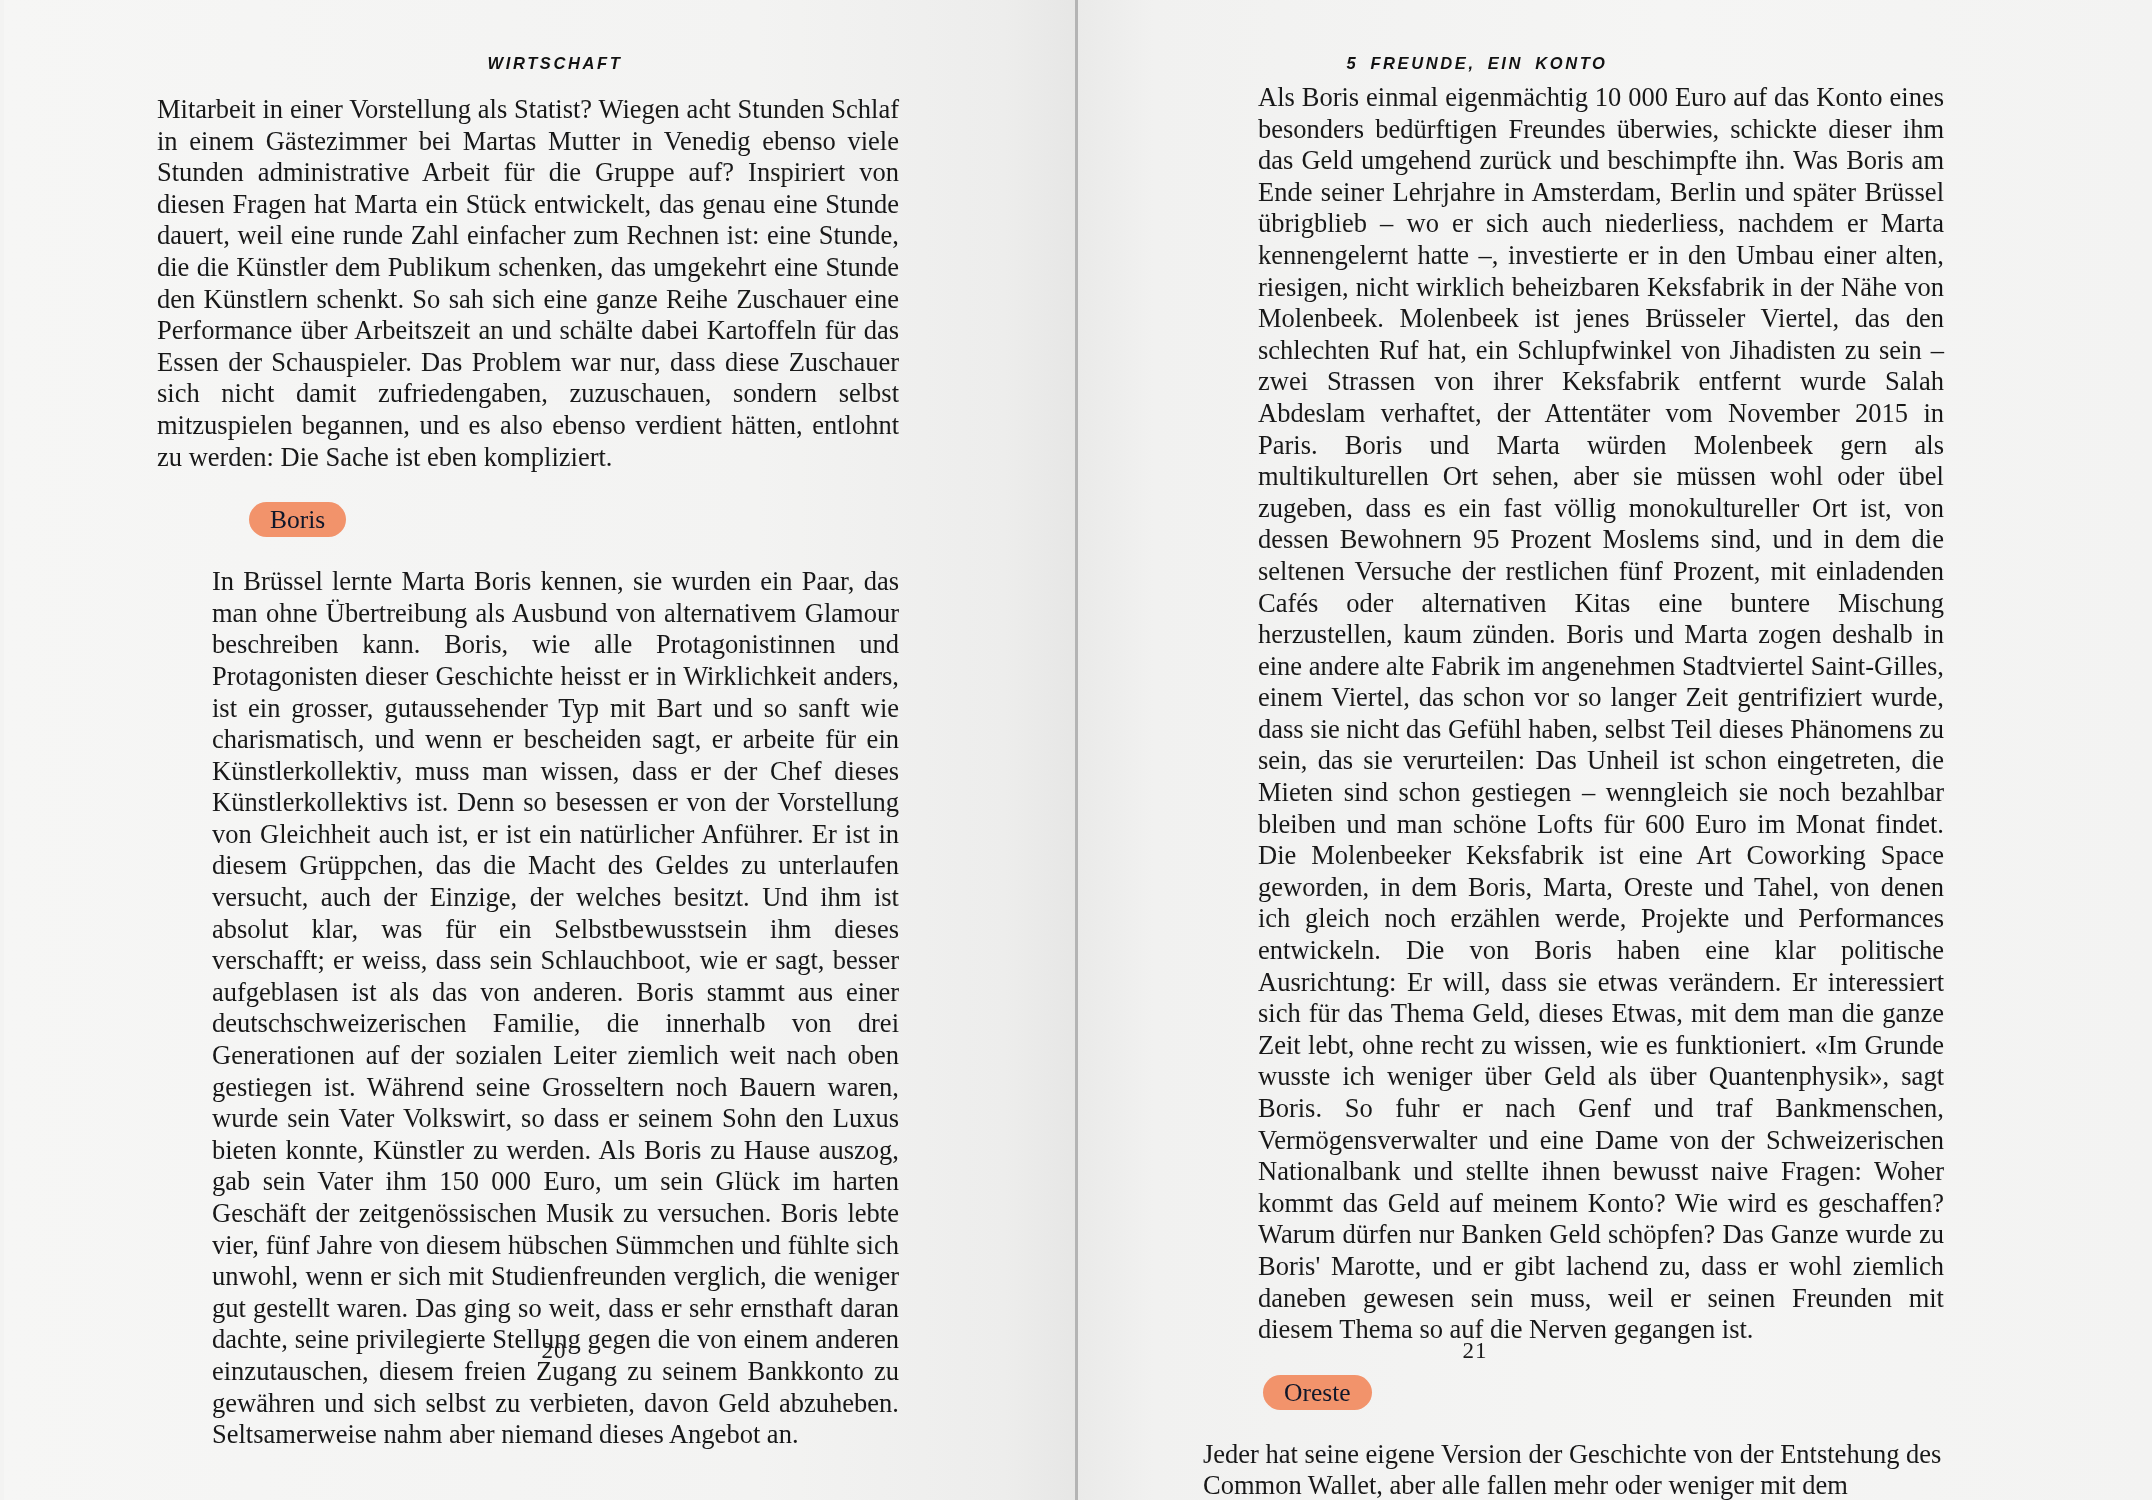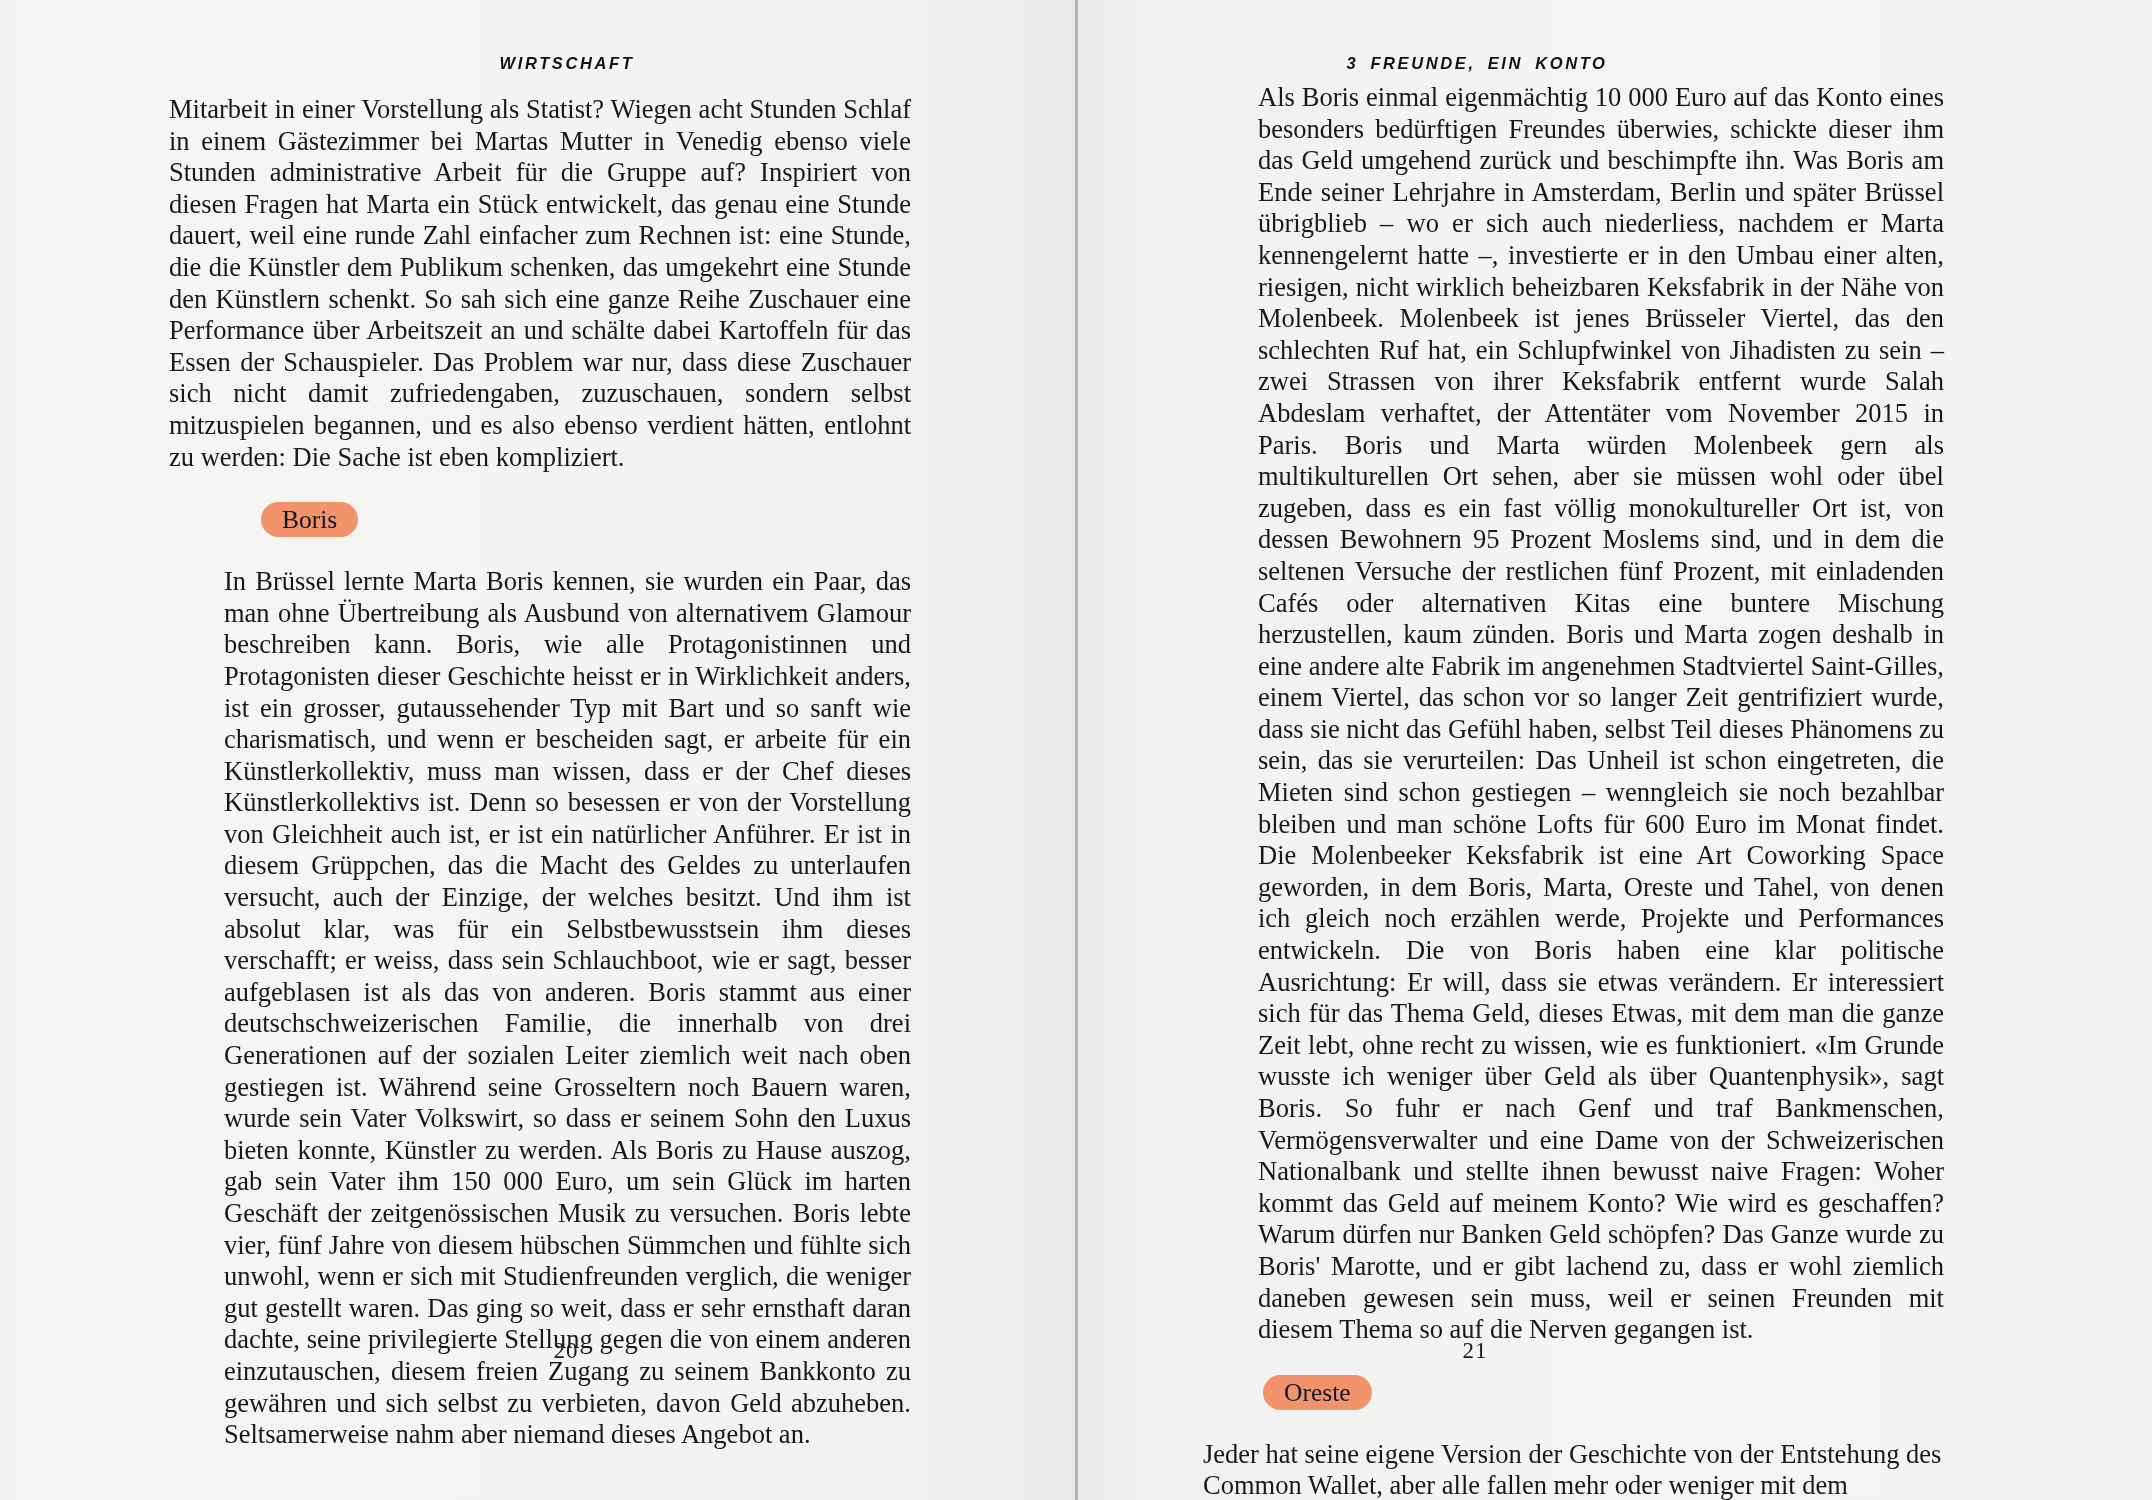--- a/index.html
+++ b/index.html
@@ -11,21 +11,21 @@
   html,body{margin:0;padding:0;}
   body{
     width:2152px;height:1500px;overflow:hidden;
     background:var(--pagebg);
     font-family:"Liberation Serif","DejaVu Serif",serif;
     color:var(--ink);
   }
   .spread{position:relative;width:2152px;height:1500px;}
   .page{position:absolute;top:0;height:1500px;}
   .page-left{
-    left:16px;width:1076px;
+    left:4px;width:1076px;
     background:linear-gradient(to right,#f6f6f5 0%,#f3f3f2 70%,#ededec 93%,#e6e6e5 100%);
     text-decoration:underline;
   }
   .page-right{
     left:1078px;width:1074px;
     background:linear-gradient(to right,#eaeae9 0%,#f1f1f0 7%,#f5f5f4 55%,#f3f3f2 100%);
   }
   .spine{
     position:absolute;left:1075px;top:0;width:3px;height:1500px;
     background:var(--spine);
@@ -90,21 +90,21 @@
 
       <p class="para indented">In Brüssel lernte Marta Boris kennen, sie wurden ein Paar, das man ohne Übertreibung als Ausbund von alternativem Glamour beschreiben kann. Boris, wie alle Protagonistinnen und Protagonisten dieser Geschichte heisst er in Wirklichkeit anders, ist ein grosser, gutaussehender Typ mit Bart und so sanft wie charismatisch, und wenn er bescheiden sagt, er arbeite für ein Künstlerkollektiv, muss man wissen, dass er der Chef dieses Künstlerkollektivs ist. Denn so besessen er von der Vorstellung von Gleichheit auch ist, er ist ein natürlicher Anführer. Er ist in diesem Grüppchen, das die Macht des Geldes zu unterlaufen versucht, auch der Einzige, der welches besitzt. Und ihm ist absolut klar, was für ein Selbstbewusstsein ihm dieses verschafft; er weiss, dass sein Schlauchboot, wie er sagt, besser aufgeblasen ist als das von anderen. Boris stammt aus einer deutschschweizerischen Familie, die innerhalb von drei Generationen auf der sozialen Leiter ziemlich weit nach oben gestiegen ist. Während seine Grosseltern noch Bauern waren, wurde sein Vater Volkswirt, so dass er seinem Sohn den Luxus bieten konnte, Künstler zu werden. Als Boris zu Hause auszog, gab sein Vater ihm 150 000 Euro, um sein Glück im harten Geschäft der zeitgenössischen Musik zu versuchen. Boris lebte vier, fünf Jahre von diesem hübschen Sümmchen und fühlte sich unwohl, wenn er sich mit Studienfreunden verglich, die weniger gut gestellt waren. Das ging so weit, dass er sehr ernsthaft daran dachte, seine privilegierte Stellung gegen die von einem anderen einzutauschen, diesem freien Zugang zu seinem Bankkonto zu gewähren und sich selbst zu verbieten, davon Geld abzuheben. Seltsamerweise nahm aber niemand dieses Angebot an.</p>
     </div>
 
     <div class="folio">20</div>
   </div>
 
   <div class="spine"></div>
 
   <div class="page page-right">
-    <div class="running-header">3 FREUNDE, EIN KONTO</div>
+    <div class="running-header">5 FREUNDE, EIN KONTO</div>
 
     <div class="textblock">
       <p class="para indented">Als Boris einmal eigenmächtig 10 000 Euro auf das Konto eines besonders bedürftigen Freundes überwies, schickte dieser ihm das Geld umgehend zurück und beschimpfte ihn. Was Boris am Ende seiner Lehrjahre in Amsterdam, Berlin und später Brüssel übrigblieb – wo er sich auch niederliess, nachdem er Marta kennengelernt hatte –, investierte er in den Umbau einer alten, riesigen, nicht wirklich beheizbaren Keksfabrik in der Nähe von Molenbeek. Molenbeek ist jenes Brüsseler Viertel, das den schlechten Ruf hat, ein Schlupfwinkel von Jihadisten zu sein – zwei Strassen von ihrer Keksfabrik entfernt wurde Salah Abdeslam verhaftet, der Attentäter vom November 2015 in Paris. Boris und Marta würden Molenbeek gern als multikulturellen Ort sehen, aber sie müssen wohl oder übel zugeben, dass es ein fast völlig monokultureller Ort ist, von dessen Bewohnern 95 Prozent Moslems sind, und in dem die seltenen Versuche der restlichen fünf Prozent, mit einladenden Cafés oder alternativen Kitas eine buntere Mischung herzustellen, kaum zünden. Boris und Marta zogen deshalb in eine andere alte Fabrik im angenehmen Stadtviertel Saint-Gilles, einem Viertel, das schon vor so langer Zeit gentrifiziert wurde, dass sie nicht das Gefühl haben, selbst Teil dieses Phänomens zu sein, das sie verurteilen: Das Unheil ist schon eingetreten, die Mieten sind schon gestiegen – wenngleich sie noch bezahlbar bleiben und man schöne Lofts für 600 Euro im Monat findet. Die Molenbeeker Keksfabrik ist eine Art Coworking Space geworden, in dem Boris, Marta, Oreste und Tahel, von denen ich gleich noch erzählen werde, Projekte und Performances entwickeln. Die von Boris haben eine klar politische Ausrichtung: Er will, dass sie etwas verändern. Er interessiert sich für das Thema Geld, dieses Etwas, mit dem man die ganze Zeit lebt, ohne recht zu wissen, wie es funktioniert. «Im Grunde wusste ich weniger über Geld als über Quantenphysik», sagt Boris. So fuhr er nach Genf und traf Bankmenschen, Vermögensverwalter und eine Dame von der Schweizerischen Nationalbank und stellte ihnen bewusst naive Fragen: Woher kommt das Geld auf meinem Konto? Wie wird es geschaffen? Warum dürfen nur Banken Geld schöpfen? Das Ganze wurde zu Boris' Marotte, und er gibt lachend zu, dass er wohl ziemlich daneben gewesen sein muss, weil er seinen Freunden mit diesem Thema so auf die Nerven gegangen ist.</p>
 
       <div class="pill-row">
         <span class="pill">Oreste</span>
       </div>
 
       <p class="para outdented">Jeder hat seine eigene Version der Geschichte von der Entstehung des Common Wallet, aber alle fallen mehr oder weniger mit dem Moment</p>
     </div>

